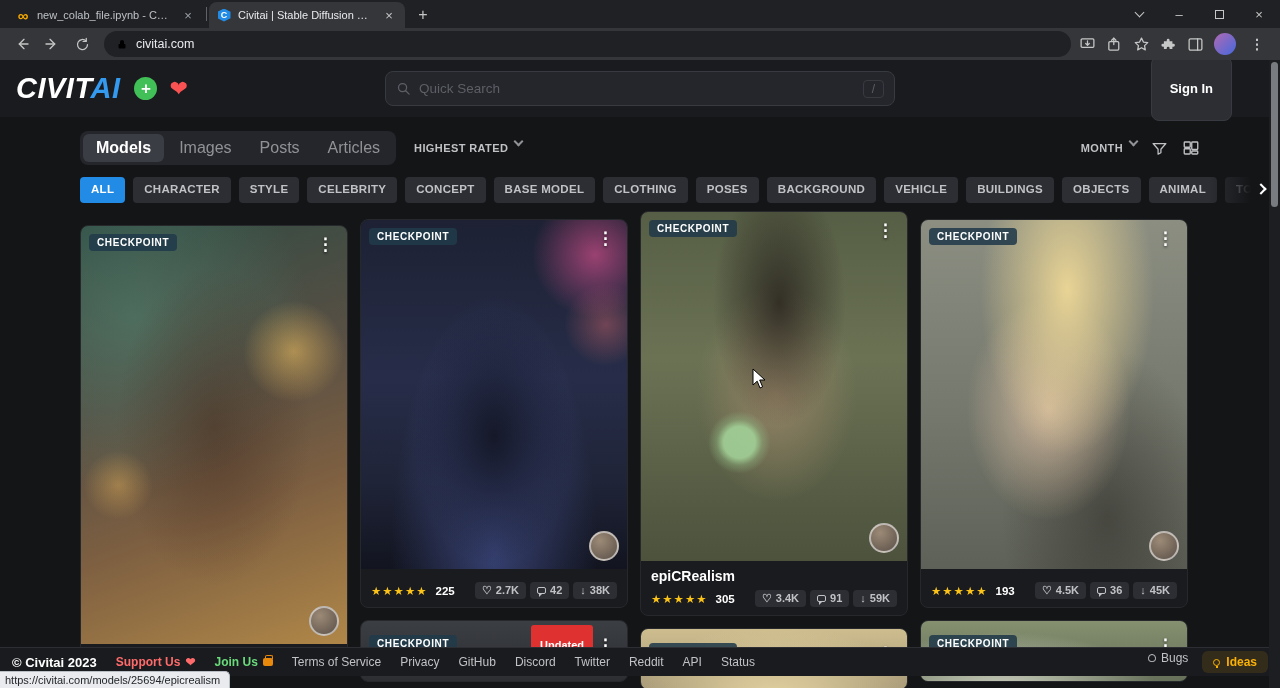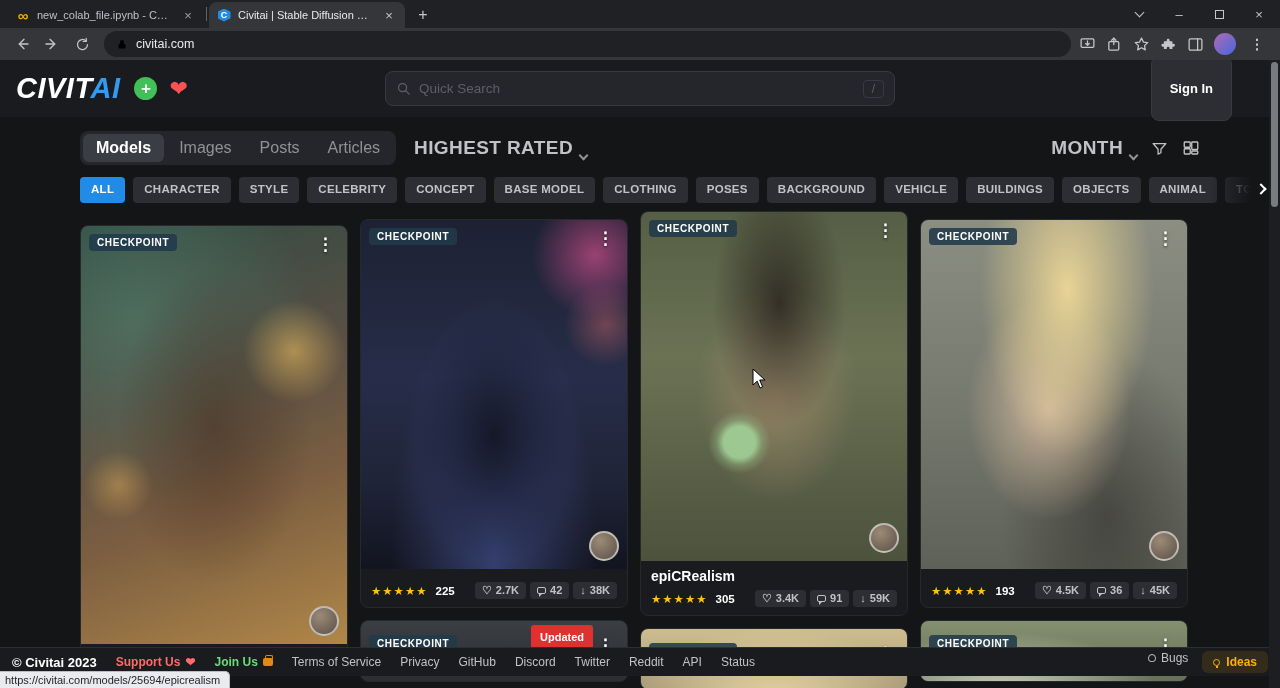--- a/index.html
+++ b/index.html
@@ -61,21 +61,21 @@
                    font-family:"Liberation Sans",sans-serif}
   .searchbar input::placeholder{color:#5c5f66}
   .slash-key{border:1px solid #373a40;border-radius:4px;padding:1px 8px;color:#5c5f66;font-size:12px}
   .signin{margin-left:auto;margin-right:32px;background:#2c2e33;border:1px solid #373a40;color:#fff;
           font-size:13px;font-weight:700;border-radius:8px;padding:24px 18px}
 
   .toolbar{display:flex;align-items:center;padding:14px 80px 0;gap:18px}
   .seg{display:flex;background:#25262b;border-radius:8px;padding:3px;gap:2px}
   .seg-item{padding:5px 13px;font-size:16px;color:#909296;border-radius:6px}
   .seg-item.active{background:#3b3d44;color:#fff;font-weight:600}
-  .sort{display:flex;align-items:flex-end;gap:7px;font-size:19px;font-weight:700;letter-spacing:.4px;color:#c1c2c5}
+  .sort{display:flex;align-items:flex-start;gap:7px;font-size:11px;font-weight:700;letter-spacing:.4px;color:#c1c2c5}
   .dd-chev{width:7px;height:7px;border-right:2px solid #909296;border-bottom:2px solid #909296;
            transform:rotate(45deg);margin-top:-4px}
   .toolbar-right{margin-left:auto;display:flex;align-items:center;gap:14px}
   .toolbar-right svg{stroke:#c1c2c5;fill:none;stroke-width:1.8;stroke-linejoin:round;stroke-linecap:round}
 
   .cat-row{display:flex;gap:8px;padding:12px 0 0 80px;overflow:hidden;position:relative;height:38px}
   .chip{flex:0 0 auto;background:#2c2e33;color:#c1c2c5;font-size:11.5px;font-weight:600;letter-spacing:.3px;
         padding:6px 11px;border-radius:4px;white-space:nowrap}
   .chip.active{background:var(--accent,#228be6);color:#fff}
   .cat-fade{position:absolute;right:11px;top:10px;width:60px;height:28px;
@@ -87,21 +87,21 @@
   .grid{display:flex;gap:12px;padding:8px 92px 0 80px;align-items:center}
   .col{flex:1;display:flex;flex-direction:column;gap:12px;min-width:0}
   .card{background:#1a1b1e;border:1px solid #26282c;border-radius:8px;overflow:hidden;position:relative}
   .card-img{position:relative;width:100%}
   .img-tall{height:418px}
   .img-std{height:349px}
   .img-partial{height:60px}
   .type-badge{position:absolute;top:8px;left:8px;background:rgba(33,58,74,.88);color:#fff;font-size:10px;
               font-weight:700;letter-spacing:.6px;padding:3px 8px;border-radius:4px}
   .upd-badge{position:absolute;top:4px;right:34px;background:var(--badge-red,#e03131);color:#fff;font-size:11px;
-             font-weight:600;padding:6px 9px;border-radius:3px;z-index:3}
+             font-weight:600;padding:14px 9px;border-radius:3px;z-index:3}
   .card-kebab{position:absolute;top:6px;right:8px;color:#fff;font-size:17px;font-weight:700;
               text-shadow:0 1px 3px rgba(0,0,0,.7);padding:2px 5px}
   .creator-avatar{position:absolute;bottom:8px;right:8px;width:30px;height:30px;border-radius:50%;
                   border:2px solid rgba(255,255,255,.55);background:radial-gradient(circle at 35% 30%,#9c8a76,#5a5048)}
   .card-info{padding:7px 10px 8px}
   .card-title{color:#fff;font-size:14px;font-weight:700;white-space:nowrap;overflow:hidden;text-overflow:ellipsis}
   .stats{display:flex;align-items:center;margin-top:6px;gap:4px}
   .stars{color:var(--star,#fcc419);font-size:11.5px;letter-spacing:1px}
   .rating-num{color:#fff;font-size:11.5px;font-weight:700;margin-left:4px}
   .pill{display:inline-flex;align-items:center;gap:4px;background:#2c2e33;border-radius:4px;padding:3px 7px;

